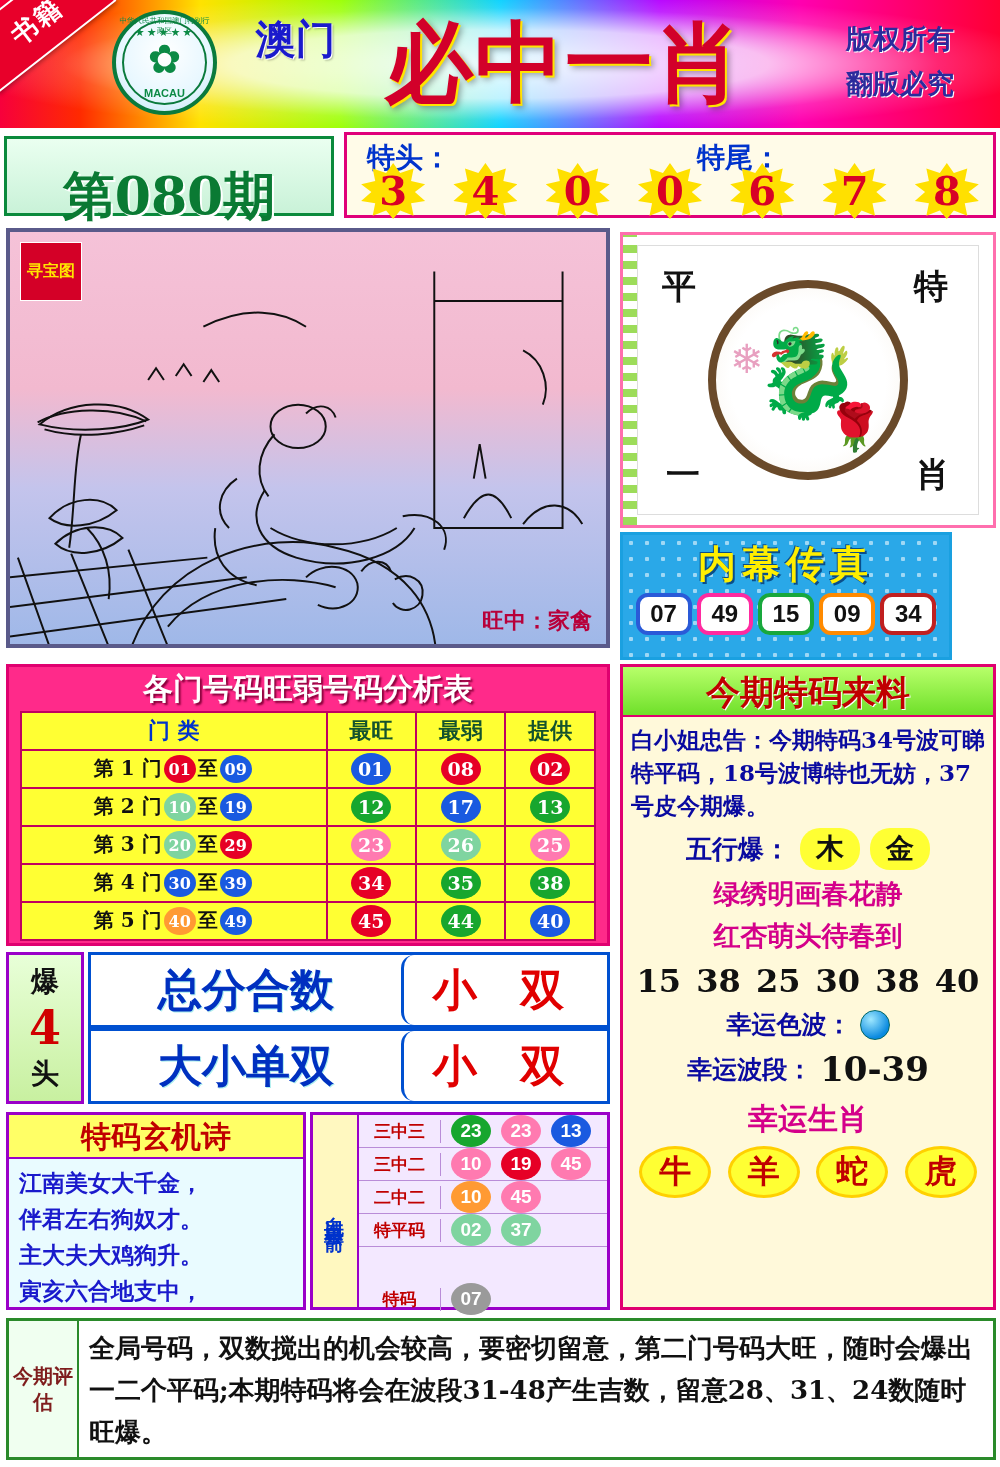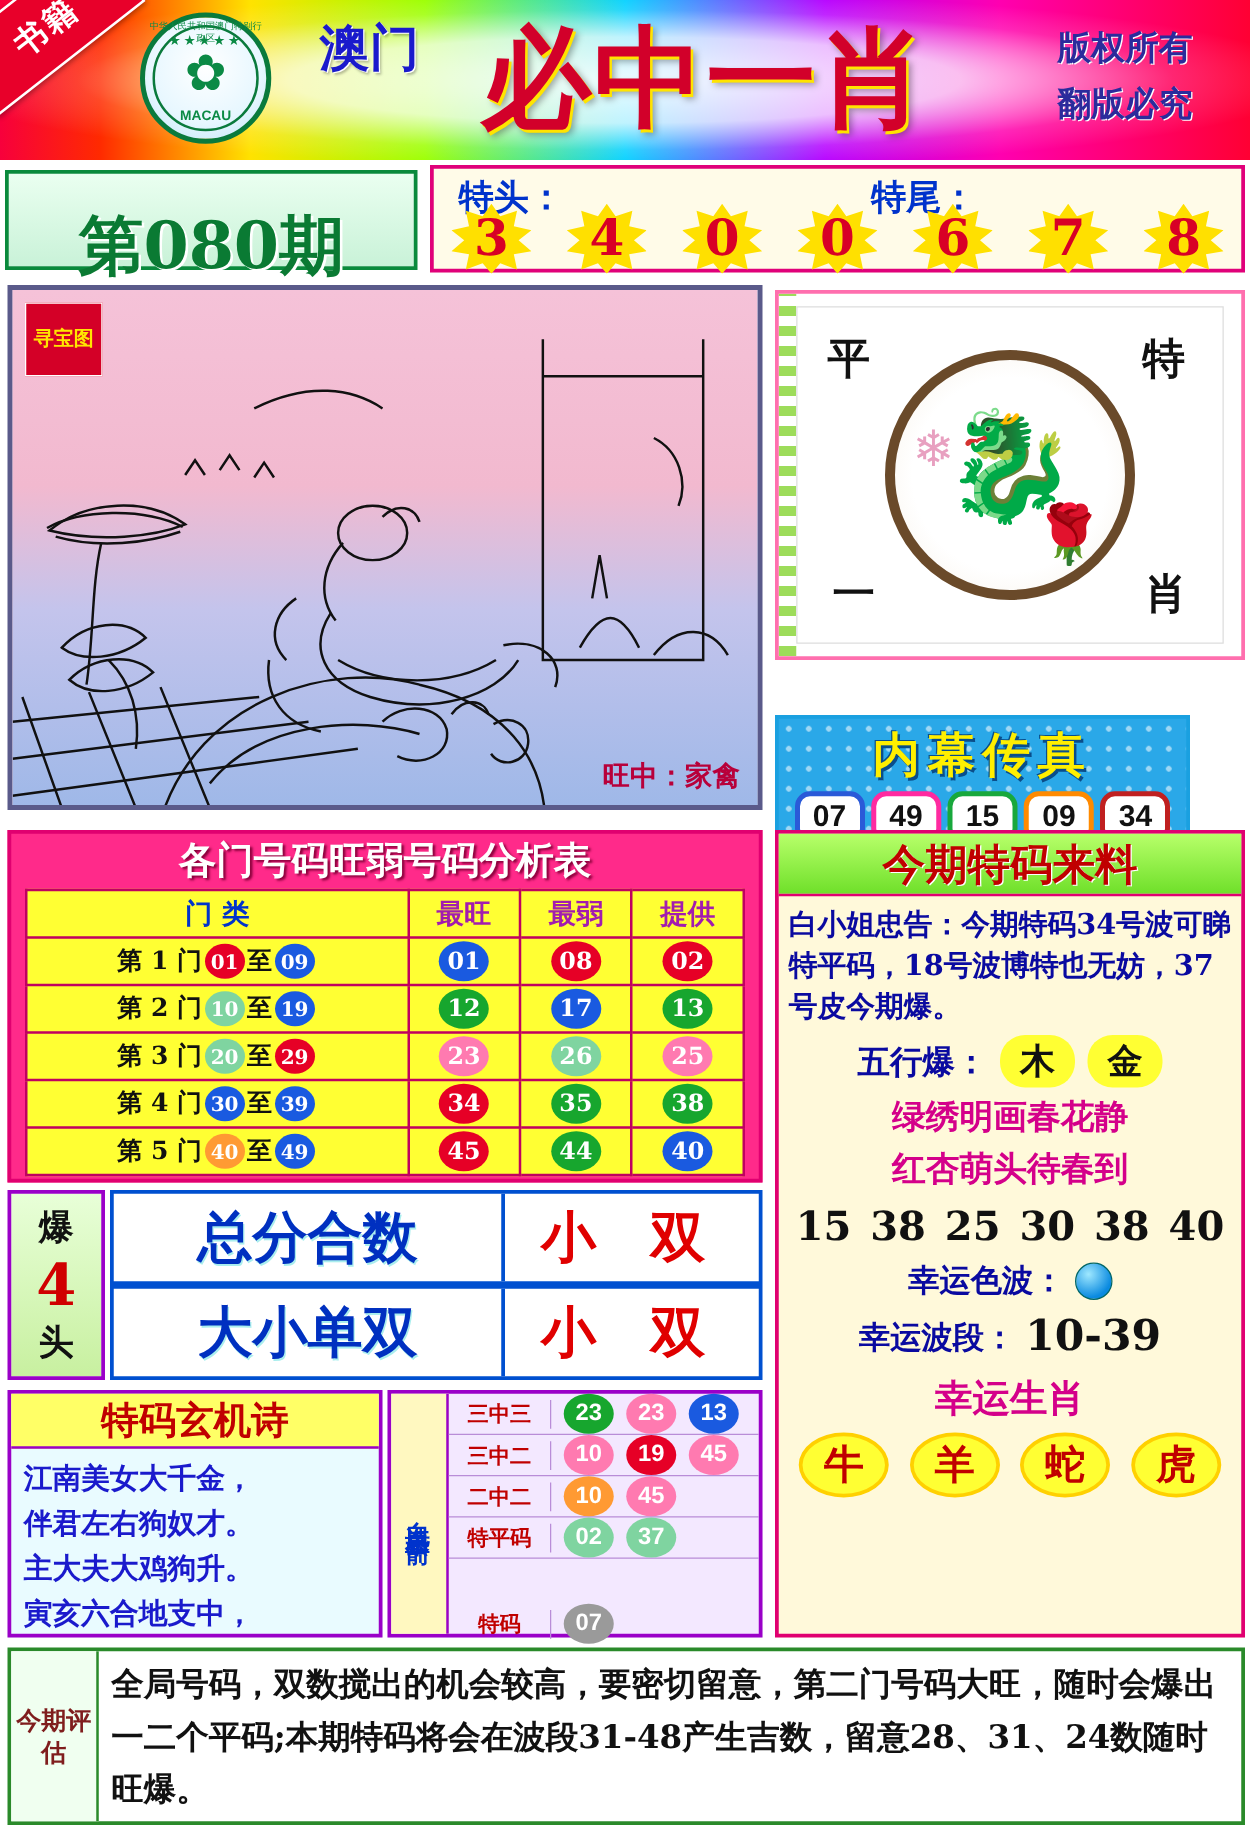--- a/index.html
+++ b/index.html
@@ -150,21 +150,20 @@
   .z-flower1{ position:absolute; left:14px; top:48px; font-size:40px; color:#e8a0c0;}
   .z-flower2{ position:absolute; right:16px; bottom:18px; font-size:46px; color:#e87a3a;}
 
   
   .neimu{
     position:absolute; left:620px; top:532px; width:332px; height:128px;
     border:3px solid #1aa0e0;
     background:#2aa8e8;
     background-image:radial-gradient(circle, rgba(255,255,255,.55) 2px, transparent 2.5px);
     background-size:16px 16px;
-    margin-top:40px;
   }
   .neimu-title{
     text-align:center; font-size:38px; font-weight:bold; color:#ffef00;
     font-family:"DejaVu Serif", serif; line-height:58px;
     text-shadow:2px 2px 0 #0a4e8a, -1px -1px 0 #0a4e8a;
     letter-spacing:6px;
   }
   .neimu-balls{ display:flex; justify-content:space-around; padding:0 10px; }
   .nb{
     width:56px; height:42px; border-radius:12px; background:#fff;
@@ -186,21 +185,21 @@
     font-family:"DejaVu Serif", serif; line-height:44px;
     text-shadow:2px 2px 2px #88003a;
   }
   .an-table{
     width:576px; margin:0 auto; border-collapse:collapse; background:#ffff33;
   }
   .an-table th, .an-table td{
     border:2px solid #c00060; text-align:center; height:38px; font-size:20px;
     font-weight:bold; color:#111; font-family:"DejaVu Serif", serif;
   }
-  .an-table th{ color:#a21caf; font-size:22px; }
+  .an-table th{ color:#14532d; font-size:22px; }
   .an-table th.blue{ color:#0033cc;}
   .ball{
     display:inline-flex; align-items:center; justify-content:center;
     width:32px; height:28px; border-radius:50%; color:#fff; font-size:16px; font-weight:bold;
     margin:0 2px;
   }
   .ball.r{ background:#e60026;} .ball.b{ background:#1a5ae0;} .ball.g{ background:#17a62e;}
   .ball.lg{ background:#7fd4a0;} .ball.pk{ background:#ff7ab0;} .ball.or{ background:#ff9a33;}
   .ball.gy{ background:#9a9a9a;}
   .ballL{ width:40px; height:32px; font-size:19px;}
@@ -218,21 +217,21 @@
     position:absolute; left:88px; top:952px; width:522px; height:76px;
     border:3px solid #0050d0; background:#ffffff; display:flex;justify-content:center;
   }
   .sumrow2{ top:1028px; }
   .sum-l{ width:310px; display:flex; align-items:center; justify-content:center;
     font-size:44px; font-weight:bold; color:#0030c0; font-family:"DejaVu Serif", serif;
     text-shadow:1px 1px 0 #aee;}
   .sum-r{ flex:1; display:flex; align-items:center; justify-content:center;
     border-left:3px solid #0050d0;
     font-size:44px; font-weight:bold; color:#e00000; font-family:"DejaVu Serif", serif;
-    letter-spacing:14px;}
+    letter-spacing:14px;border-radius:13px;}
 
   
   .poem{
     position:absolute; left:6px; top:1112px; width:300px; height:198px;
     border:3px solid #9a00c8; background:#e9fbff;
   }
   .poem-title{
     height:44px; line-height:44px; text-align:center; background:#ffff66;
     font-size:30px; font-weight:bold; color:#c00000; font-family:"DejaVu Serif", serif;
     border-bottom:2px solid #9a00c8;

